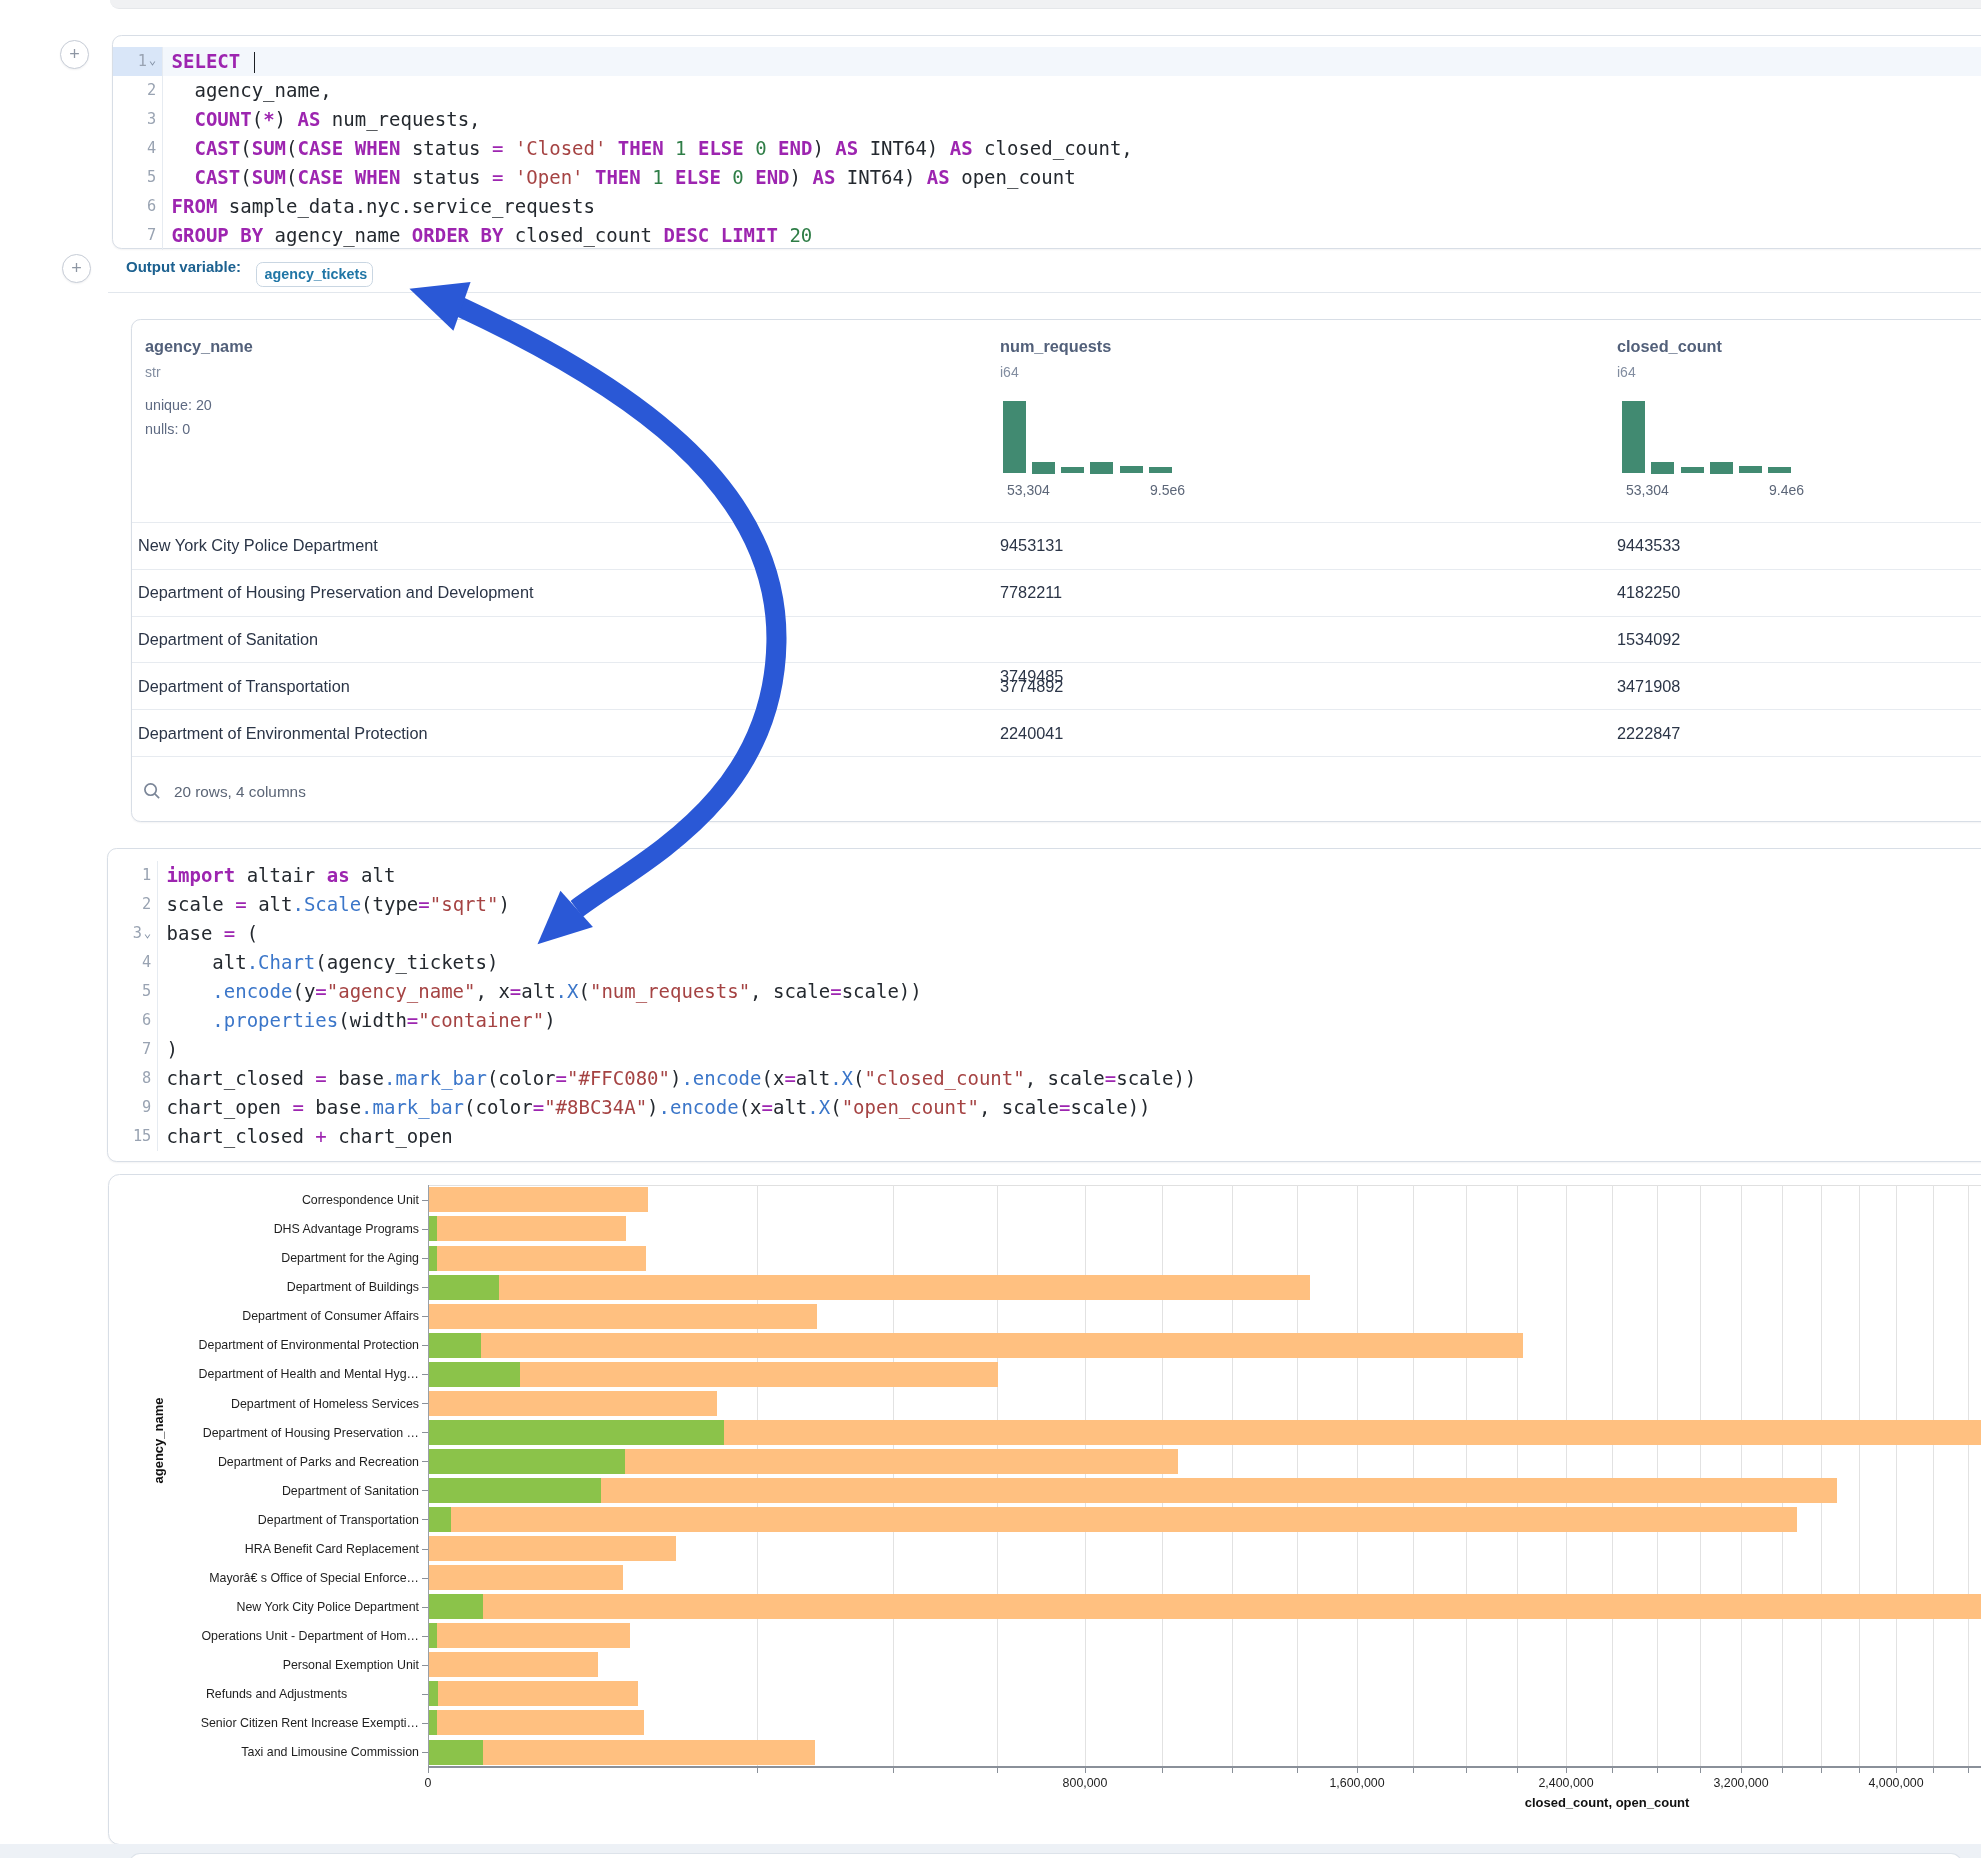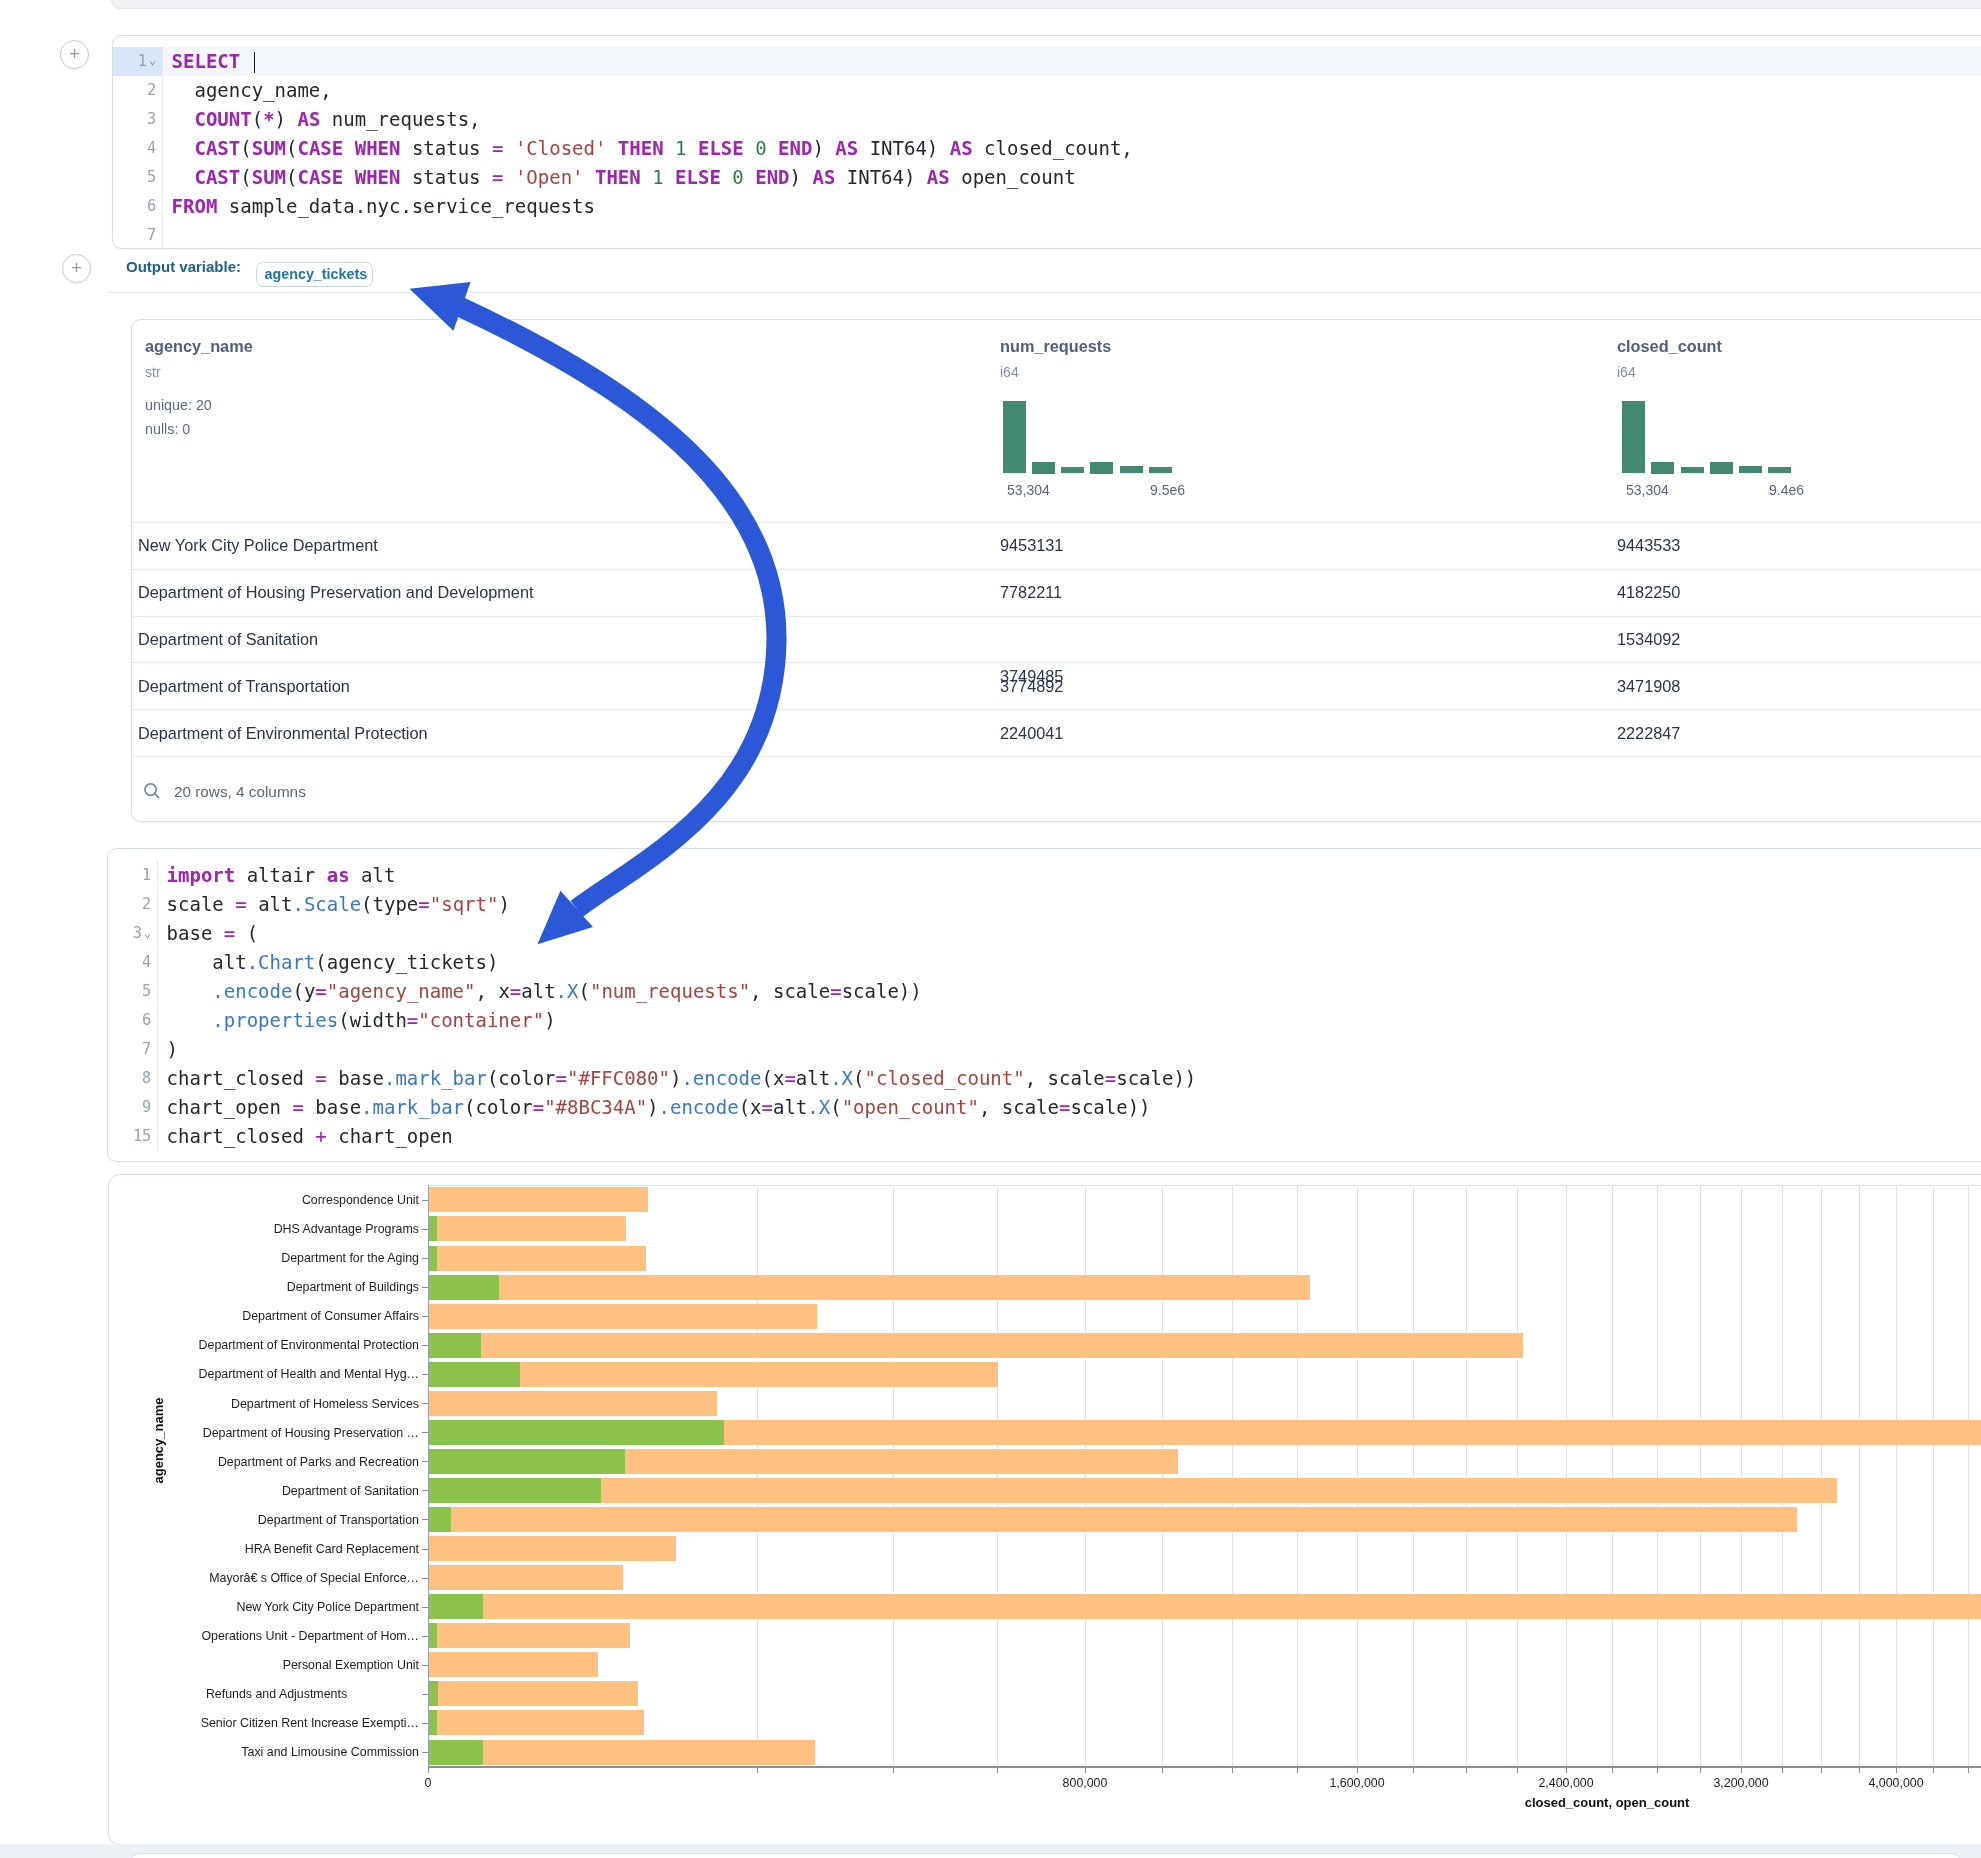--- a/index.html
+++ b/index.html
@@ -65,21 +65,21 @@
 <div class="plus-btn" style="left:62px;top:254px;">+</div>
 
 <div class="card code-cell" style="left:112px;top:35px;width:1893px;height:212px;border-radius:9.6px;">
   <div id="sql-lines" style="padding-top:10.5px;">
       <div class="code-line hl-row"><div class="gutter hl-gutter">1<span class="caret">⌄</span></div><div class="code-text"><span class="tk-k">SELECT</span><span class="tk-d"> </span><span class="cursor"></span></div></div>
       <div class="code-line"><div class="gutter">2</div><div class="code-text"><span class="tk-d">  agency_name,</span></div></div>
       <div class="code-line"><div class="gutter">3</div><div class="code-text"><span class="tk-d">  </span><span class="tk-k">COUNT</span><span class="tk-d">(</span><span class="tk-k">*</span><span class="tk-d">) </span><span class="tk-k">AS</span><span class="tk-d"> num_requests,</span></div></div>
       <div class="code-line"><div class="gutter">4</div><div class="code-text"><span class="tk-d">  </span><span class="tk-k">CAST</span><span class="tk-d">(</span><span class="tk-k">SUM</span><span class="tk-d">(</span><span class="tk-k">CASE</span><span class="tk-d"> </span><span class="tk-k">WHEN</span><span class="tk-d"> status </span><span class="tk-o">=</span><span class="tk-d"> </span><span class="tk-s">'Closed'</span><span class="tk-d"> </span><span class="tk-k">THEN</span><span class="tk-d"> </span><span class="tk-n">1</span><span class="tk-d"> </span><span class="tk-k">ELSE</span><span class="tk-d"> </span><span class="tk-n">0</span><span class="tk-d"> </span><span class="tk-k">END</span><span class="tk-d">) </span><span class="tk-k">AS</span><span class="tk-d"> INT64) </span><span class="tk-k">AS</span><span class="tk-d"> closed_count,</span></div></div>
       <div class="code-line"><div class="gutter">5</div><div class="code-text"><span class="tk-d">  </span><span class="tk-k">CAST</span><span class="tk-d">(</span><span class="tk-k">SUM</span><span class="tk-d">(</span><span class="tk-k">CASE</span><span class="tk-d"> </span><span class="tk-k">WHEN</span><span class="tk-d"> status </span><span class="tk-o">=</span><span class="tk-d"> </span><span class="tk-s">'Open'</span><span class="tk-d"> </span><span class="tk-k">THEN</span><span class="tk-d"> </span><span class="tk-n">1</span><span class="tk-d"> </span><span class="tk-k">ELSE</span><span class="tk-d"> </span><span class="tk-n">0</span><span class="tk-d"> </span><span class="tk-k">END</span><span class="tk-d">) </span><span class="tk-k">AS</span><span class="tk-d"> INT64) </span><span class="tk-k">AS</span><span class="tk-d"> open_count</span></div></div>
       <div class="code-line"><div class="gutter">6</div><div class="code-text"><span class="tk-k">FROM</span><span class="tk-d"> sample_data.nyc.service_requests</span></div></div>
-      <div class="code-line"><div class="gutter">7</div></div>
+      <div class="code-line"><div class="gutter">7</div><div class="code-text"><span class="tk-k">GROUP BY</span><span class="tk-d"> agency_name </span><span class="tk-k">ORDER BY</span><span class="tk-d"> closed_count </span><span class="tk-k">DESC</span><span class="tk-d"> </span><span class="tk-k">LIMIT</span><span class="tk-d"> </span><span class="tk-n">20</span></div></div>
     </div>
 </div>
 
 <div class="abs" style="left:108px;top:248px;width:1874px;height:44px;border-bottom:1px solid #e2e7ed;">
   <span class="abs outvar-label" style="left:18px;top:9.6px;">Output variable:</span>
   <span class="outvar-pill" style="left:148px;top:14.3px;width:117px;height:25px;">agency_tickets</span>
 </div>
 
 <div class="card" style="left:131px;top:319px;width:1870px;height:501px;border-radius:9.6px;"></div>
 <div id="table-layer" class="abs" style="left:0;top:0;width:1982px;height:1858px;pointer-events:none;">

